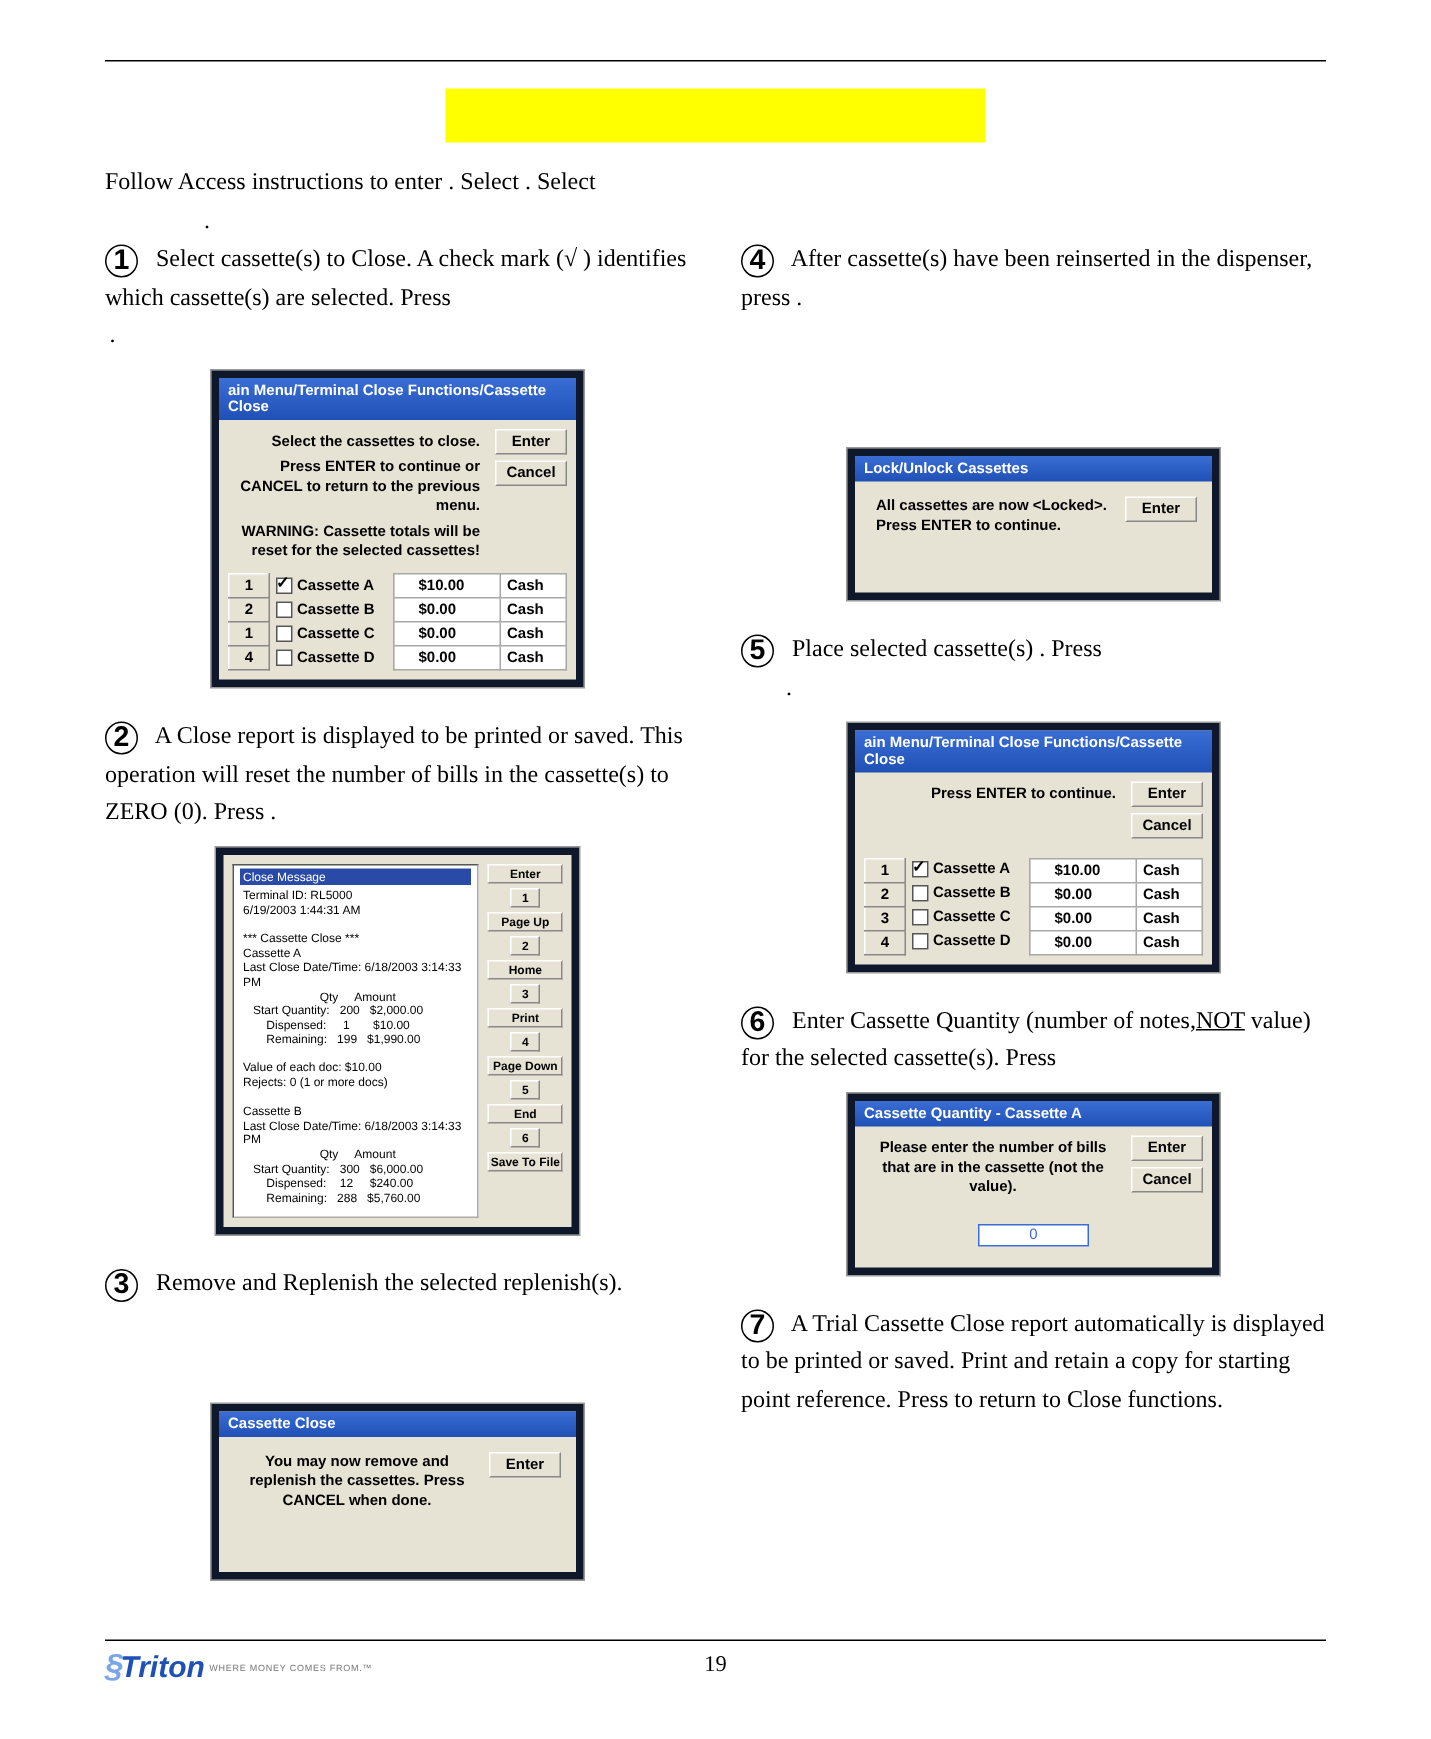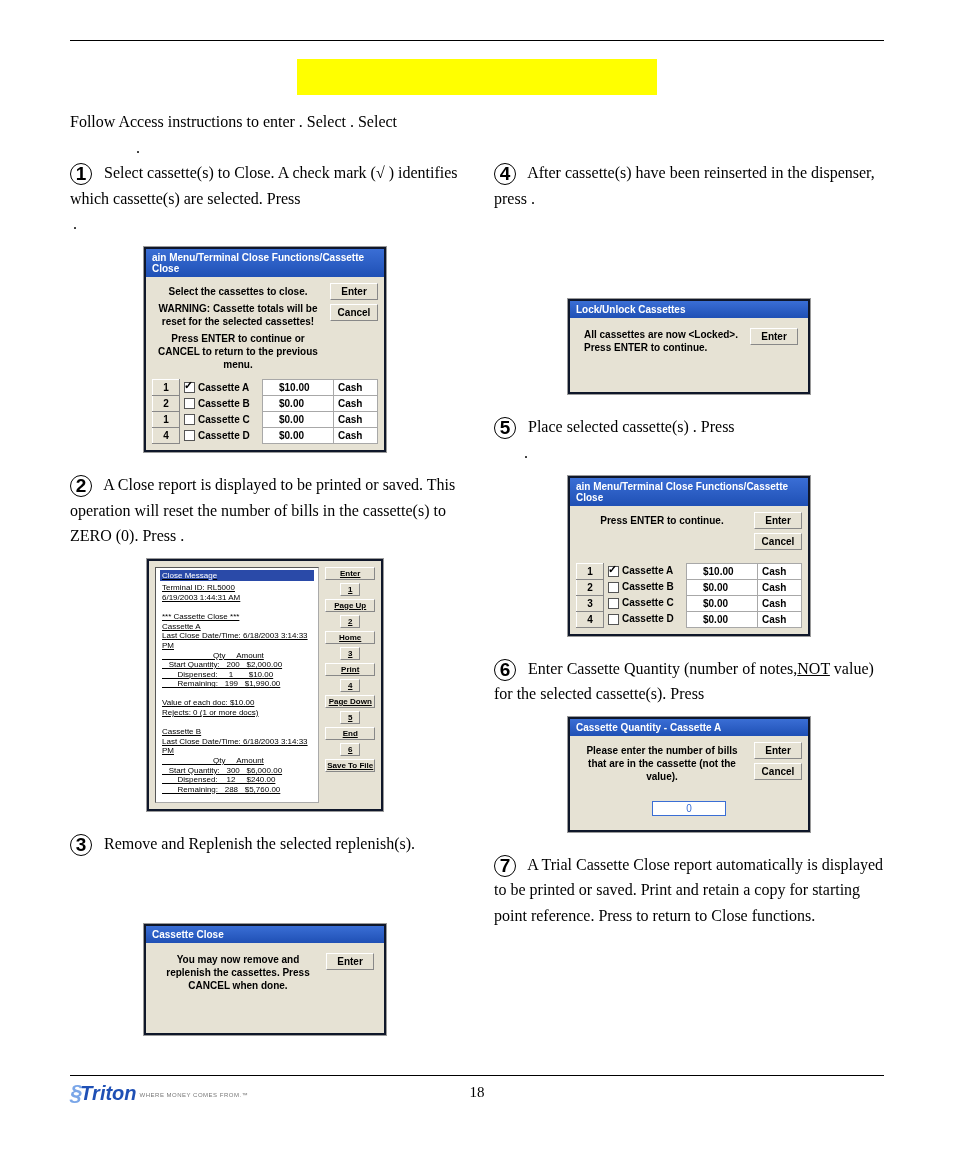--- a/index.html
+++ b/index.html
@@ -57,21 +57,21 @@
     margin-right: 8px;
     vertical-align: -2px;
   }
   .under {
     text-decoration: underline;
   }
   
   .dlg {
     font-family: "MS Sans Serif", Tahoma, Arial, sans-serif;
     font-size: 10px;
-    border: 2px solid #0f172a;
+    border: 5px solid #0f172a;
     background: #e6e2d4;
     box-shadow: 0 0 0 1px #9a9a9a;
     margin: 8px auto 20px auto;
   }
   .dlg .titlebar {
     background: linear-gradient(#3a6ed5, #1f50b5);
     color: #fff;
     font-weight: bold;
     padding: 3px 6px;
     font-size: 10px;
@@ -81,21 +81,21 @@
     position: relative;
   }
   .dlg .msgrow {
     display: flex;
     gap: 6px;
     margin-bottom: 6px;
     align-items: flex-start;
   }
   .dlg .msg {
     flex: 1;
-    text-align: center;
+    text-align: right;
     font-size: 10px;
     line-height: 1.3;
     font-weight: bold;
     padding: 2px 4px;
   }
   .dlg .btncol {
     display: flex;
     flex-direction: column;
     gap: 4px;
     width: 48px;
@@ -199,21 +199,20 @@
     border-top-color: #fff;
     border-left-color: #fff;
     font-size: 8px;
     text-align: center;
     padding: 1px 0;
     font-weight: bold;
   }
   .dlg.report .flexrow {
     display: flex;
     gap: 6px;
-    text-decoration: underline;
   }
   
   .dlg.simple .body {
     display: flex;
     gap: 6px;
     padding: 10px;
     border-radius: 27px;
   }
   .dlg.simple .msg2 {
     flex: 1;
@@ -294,22 +293,22 @@
       <span>Select cassette(s) to Close. A check mark  (</span><span>√</span><span> ) identifies which cassette(s) are selected.  Press</span>
       <br><span style="margin-left:3px">.</span>
     </div>
 
     <div class="dlg" style="width:238px">
       <div class="titlebar">ain Menu/Terminal Close Functions/Cassette Close</div>
       <div class="body">
         <div class="msgrow">
           <div style="flex:1">
             <div class="msg">Select the cassettes to close.</div>
+            <div class="msg">Press ENTER to continue or CANCEL to return to the previous menu.</div>
             <div class="msg" style="color:#000">WARNING: Cassette totals will be reset for the selected cassettes!</div>
-            <div class="msg">Press ENTER to continue or CANCEL to return to the previous menu.</div>
           </div>
           <div class="btncol">
             <div class="btn">Enter</div>
             <div class="btn">Cancel</div>
           </div>
         </div>
         <table class="cass">
           <tbody>
               <tr>
                 <td class="numbtn">1</td>
@@ -512,14 +511,14 @@
 
   </div>
 </div>
 
 <div class="bottom-rule"></div>
 
 <div class="footer">
   <div class="logo">
     <span class="s">§</span><span>Triton</span><span class="tag">WHERE MONEY COMES FROM.™</span>
   </div>
-  <div class="pg">18</div>
+  <div class="pg">19</div>
 </div>
 
 </body></html>

